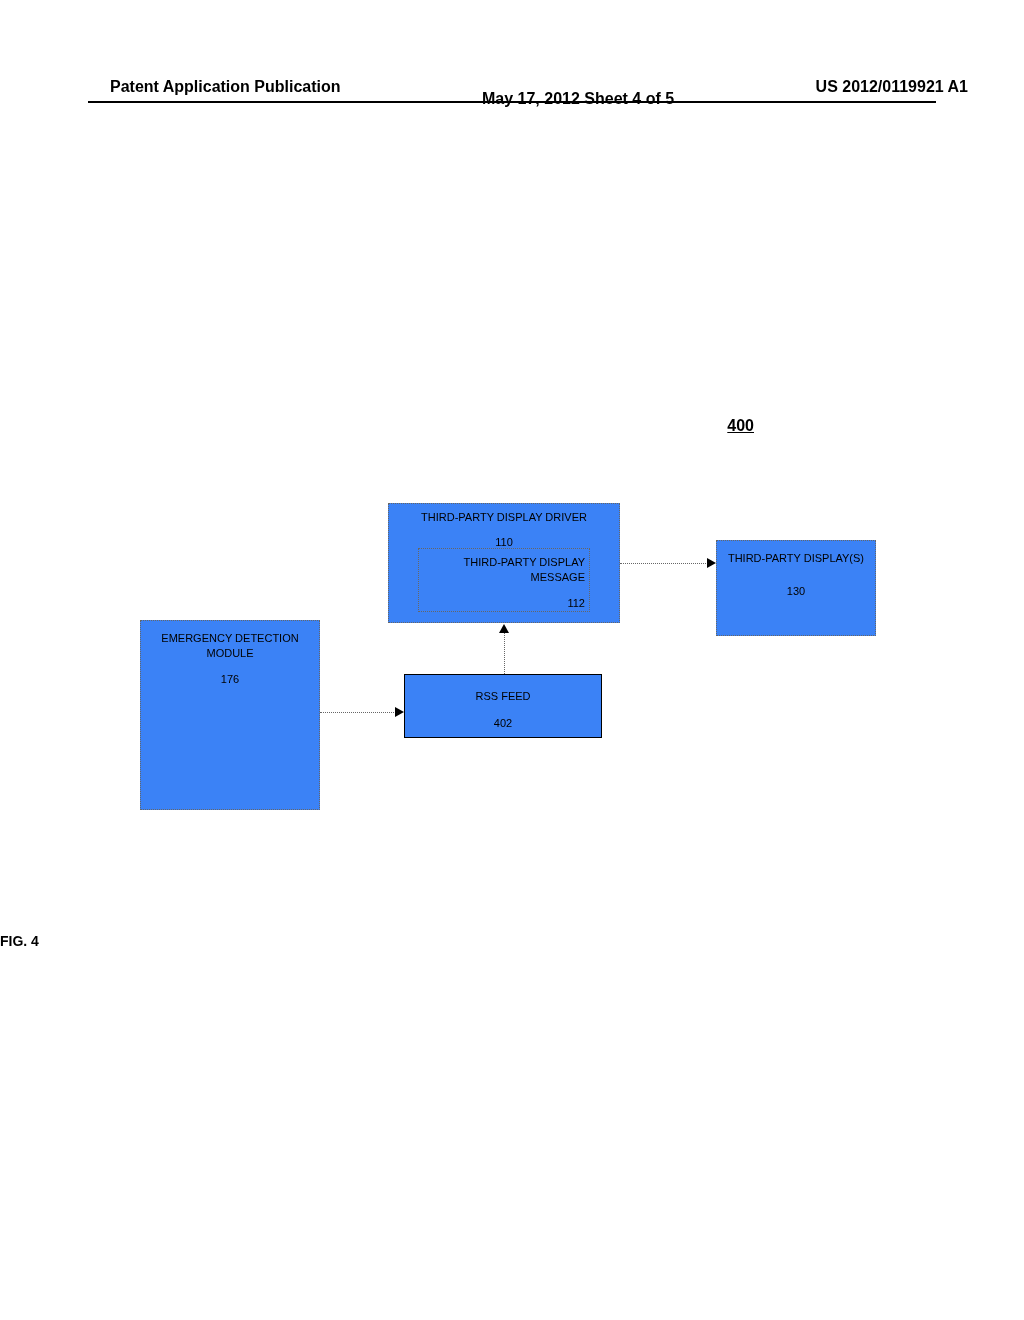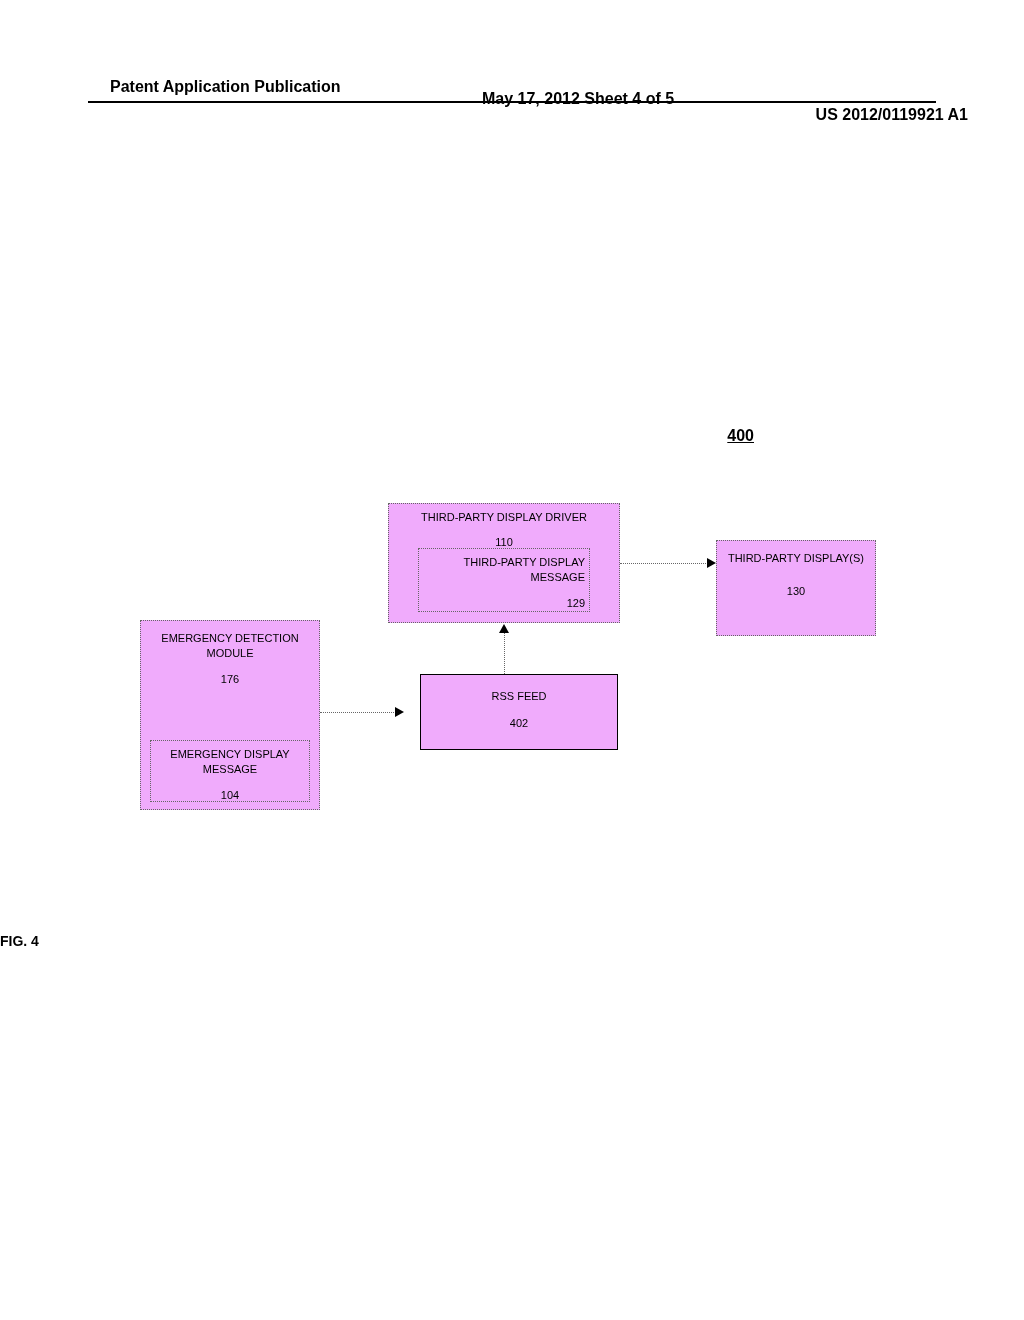--- a/index.html
+++ b/index.html
@@ -28,49 +28,48 @@
   }
   .header-left {
     font-weight: bold;
   }
   .header-center {
     font-weight: bold;
     margin-top: 12px;
   }
   .header-right {
     font-weight: bold;
-    margin-top: 28px;
   }
   .header-divider {
     position: absolute;
     top: 101px;
     left: 88px;
     width: 848px;
     height: 2px;
     background: #000;
   }
   .fig-number {
     position: absolute;
-    top: 427px;
+    top: 417px;
     right: 270px;
     font-size: 16px;
     font-weight: bold;
     text-decoration: underline;
   }
   .diagram {
     position: absolute;
     top: 480px;
     left: 0;
     width: 1024px;
     height: 500px;
   }
   .box {
     position: absolute;
     border: 1px dotted #666;
-    background: #f0abfc;
+    background: #3b82f6;
     text-align: center;
     font-size: 11px;
     padding: 8px 4px;
     line-height: 1.4;
   }
   .box-title {
     display: block;
   }
   .box-num {
     display: block;
@@ -127,24 +126,24 @@
     width: 172px;
     height: 64px;
     border: 1px dotted #666;
     text-align: right;
     font-size: 11px;
     padding: 6px 4px;
     line-height: 1.4;
   }
   
   .rss {
-    left: 420px;
+    left: 404px;
     top: 194px;
     width: 198px;
-    height: 76px;
+    height: 64px;
     border: 1px solid #000;
     font-size: 11px;
     padding-top: 14px;
   }
   
   .tpd {
     left: 716px;
     top: 60px;
     width: 160px;
     height: 96px;
@@ -200,34 +199,30 @@
 <div class="fig-number">400</div>
 
 <div class="diagram">
 
   <div class="box edm-outer">
     <div class="edm-inner-label">
       <span class="box-title">EMERGENCY DETECTION MODULE</span>
       <span class="box-num">176</span>
     </div>
   </div>
-  <div class="edm-msg">
-    <span class="box-title">EMERGENCY DISPLAY MESSAGE</span>
-    <span class="box-num">104</span>
-  </div>
 
   <div class="box tpdd-outer">
     <div class="tpdd-label">
       <span class="box-title">THIRD-PARTY DISPLAY DRIVER</span>
       <span class="box-num">110</span>
     </div>
   </div>
   <div class="tpdd-msg">
     <span class="box-title">THIRD-PARTY DISPLAY MESSAGE</span>
-    <span class="box-num">129</span>
+    <span class="box-num">112</span>
   </div>
 
   <div class="box rss">
     <span class="box-title">RSS FEED</span>
     <span class="box-num" style="margin-top:12px">402</span>
   </div>
 
   <div class="box tpd">
     <span class="box-title">THIRD-PARTY DISPLAY(S)</span>
     <span class="box-num" style="margin-top:18px">130</span>

